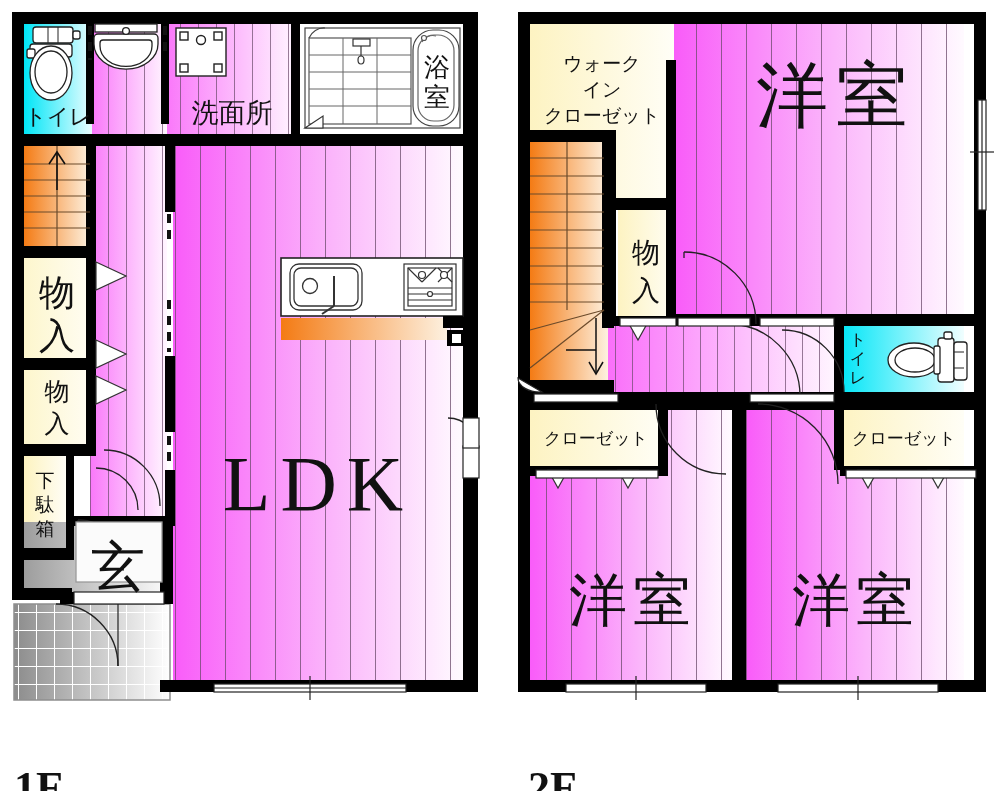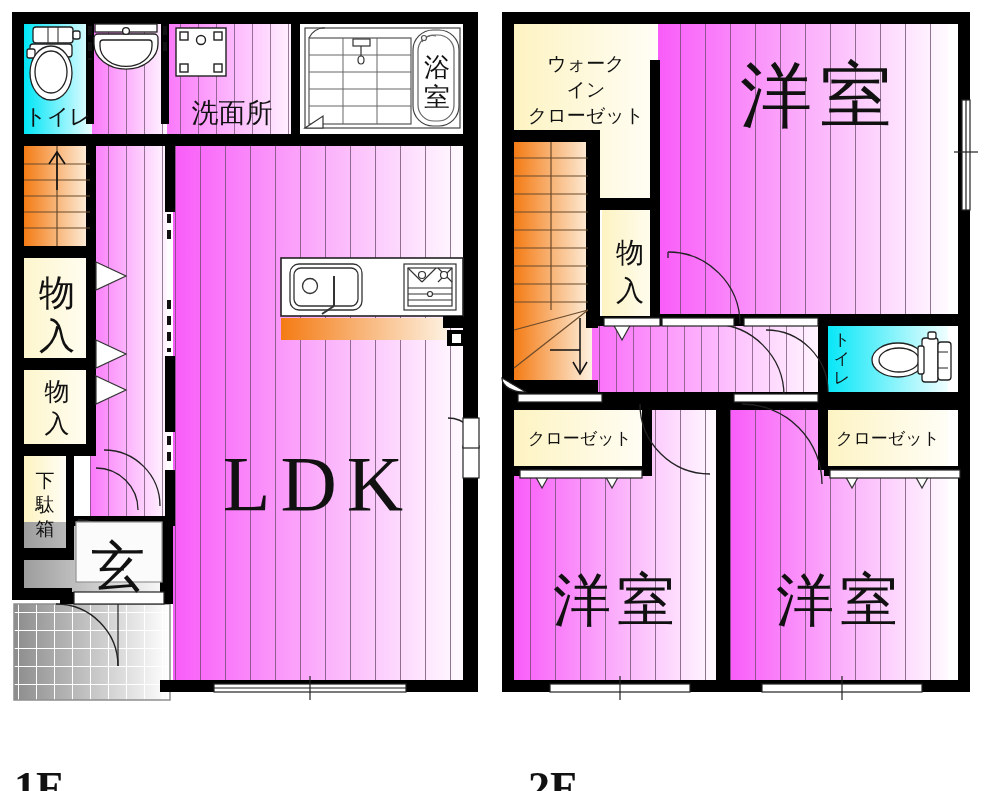--- a/index.html
+++ b/index.html
@@ -331,21 +331,21 @@
       <g>
         <text x="45" y="487" text-anchor="middle" font-family="'Liberation Serif','DejaVu Serif',serif" font-size="19" fill="#111">下</text>
         <text x="45" y="511" text-anchor="middle" font-family="'Liberation Serif','DejaVu Serif',serif" font-size="19" fill="#111">駄</text>
         <text x="45" y="535" text-anchor="middle" font-family="'Liberation Serif','DejaVu Serif',serif" font-size="19" fill="#111">箱</text>
       </g>
       <text x="118" y="585" text-anchor="middle" font-family="'Liberation Serif','DejaVu Serif',serif" font-size="54" fill="#111">玄</text>
       <text x="318" y="510" text-anchor="middle" font-family="'Liberation Serif','DejaVu Serif',serif" font-size="78" fill="#111" letter-spacing="10">LDK</text>
     </svg>
   </div>
 
-  <div class="fp" id="fp2" style="left:480px;top:0;">
+  <div class="fp" id="fp2" style="left:496px;top:0;">
     <svg width="500" height="730" viewBox="0 0 500 730" xmlns="http://www.w3.org/2000/svg">
       <defs>
         <linearGradient id="h-pink" x1="0" y1="0" x2="1" y2="0">
           <stop offset="0%" stop-color="#f95cf9"></stop>
           <stop offset="55%" stop-color="#fbb6fb"></stop>
           <stop offset="100%" stop-color="#fffaff"></stop>
         </linearGradient>
         <linearGradient id="h-pink-s" x1="0" y1="0" x2="1" y2="0">
           <stop offset="0%" stop-color="#fa6ffa"></stop>
           <stop offset="100%" stop-color="#fff8ff"></stop>

